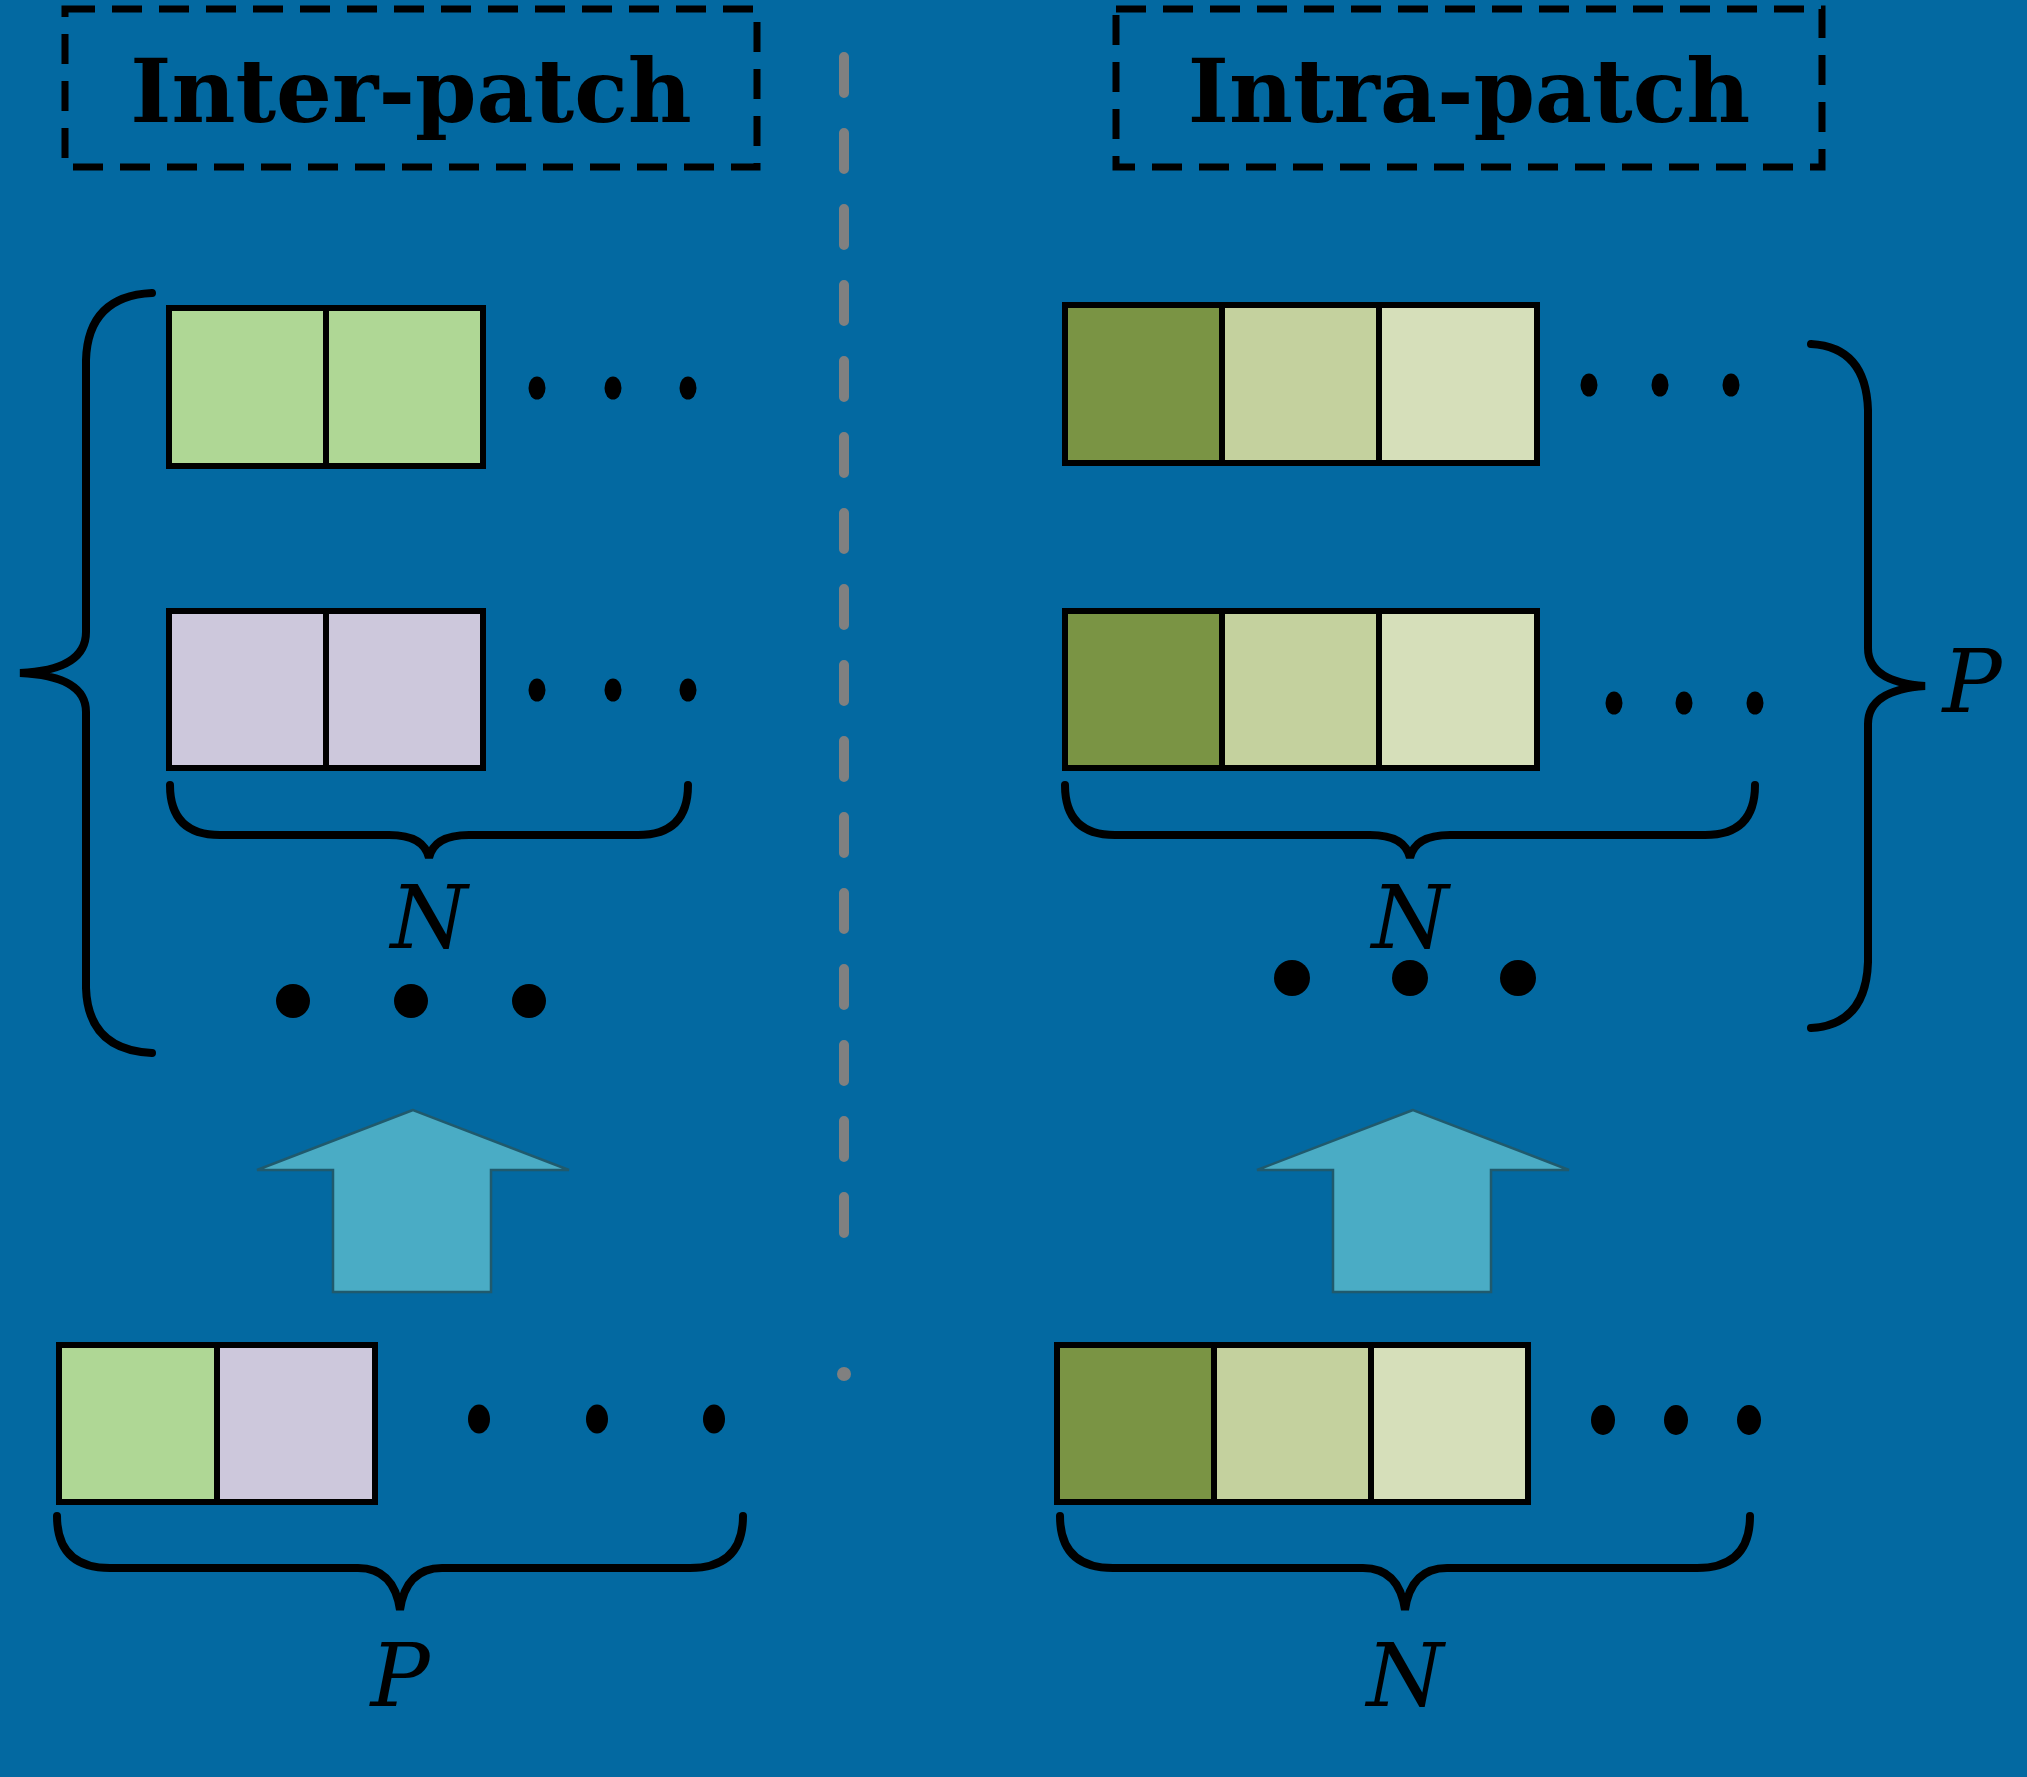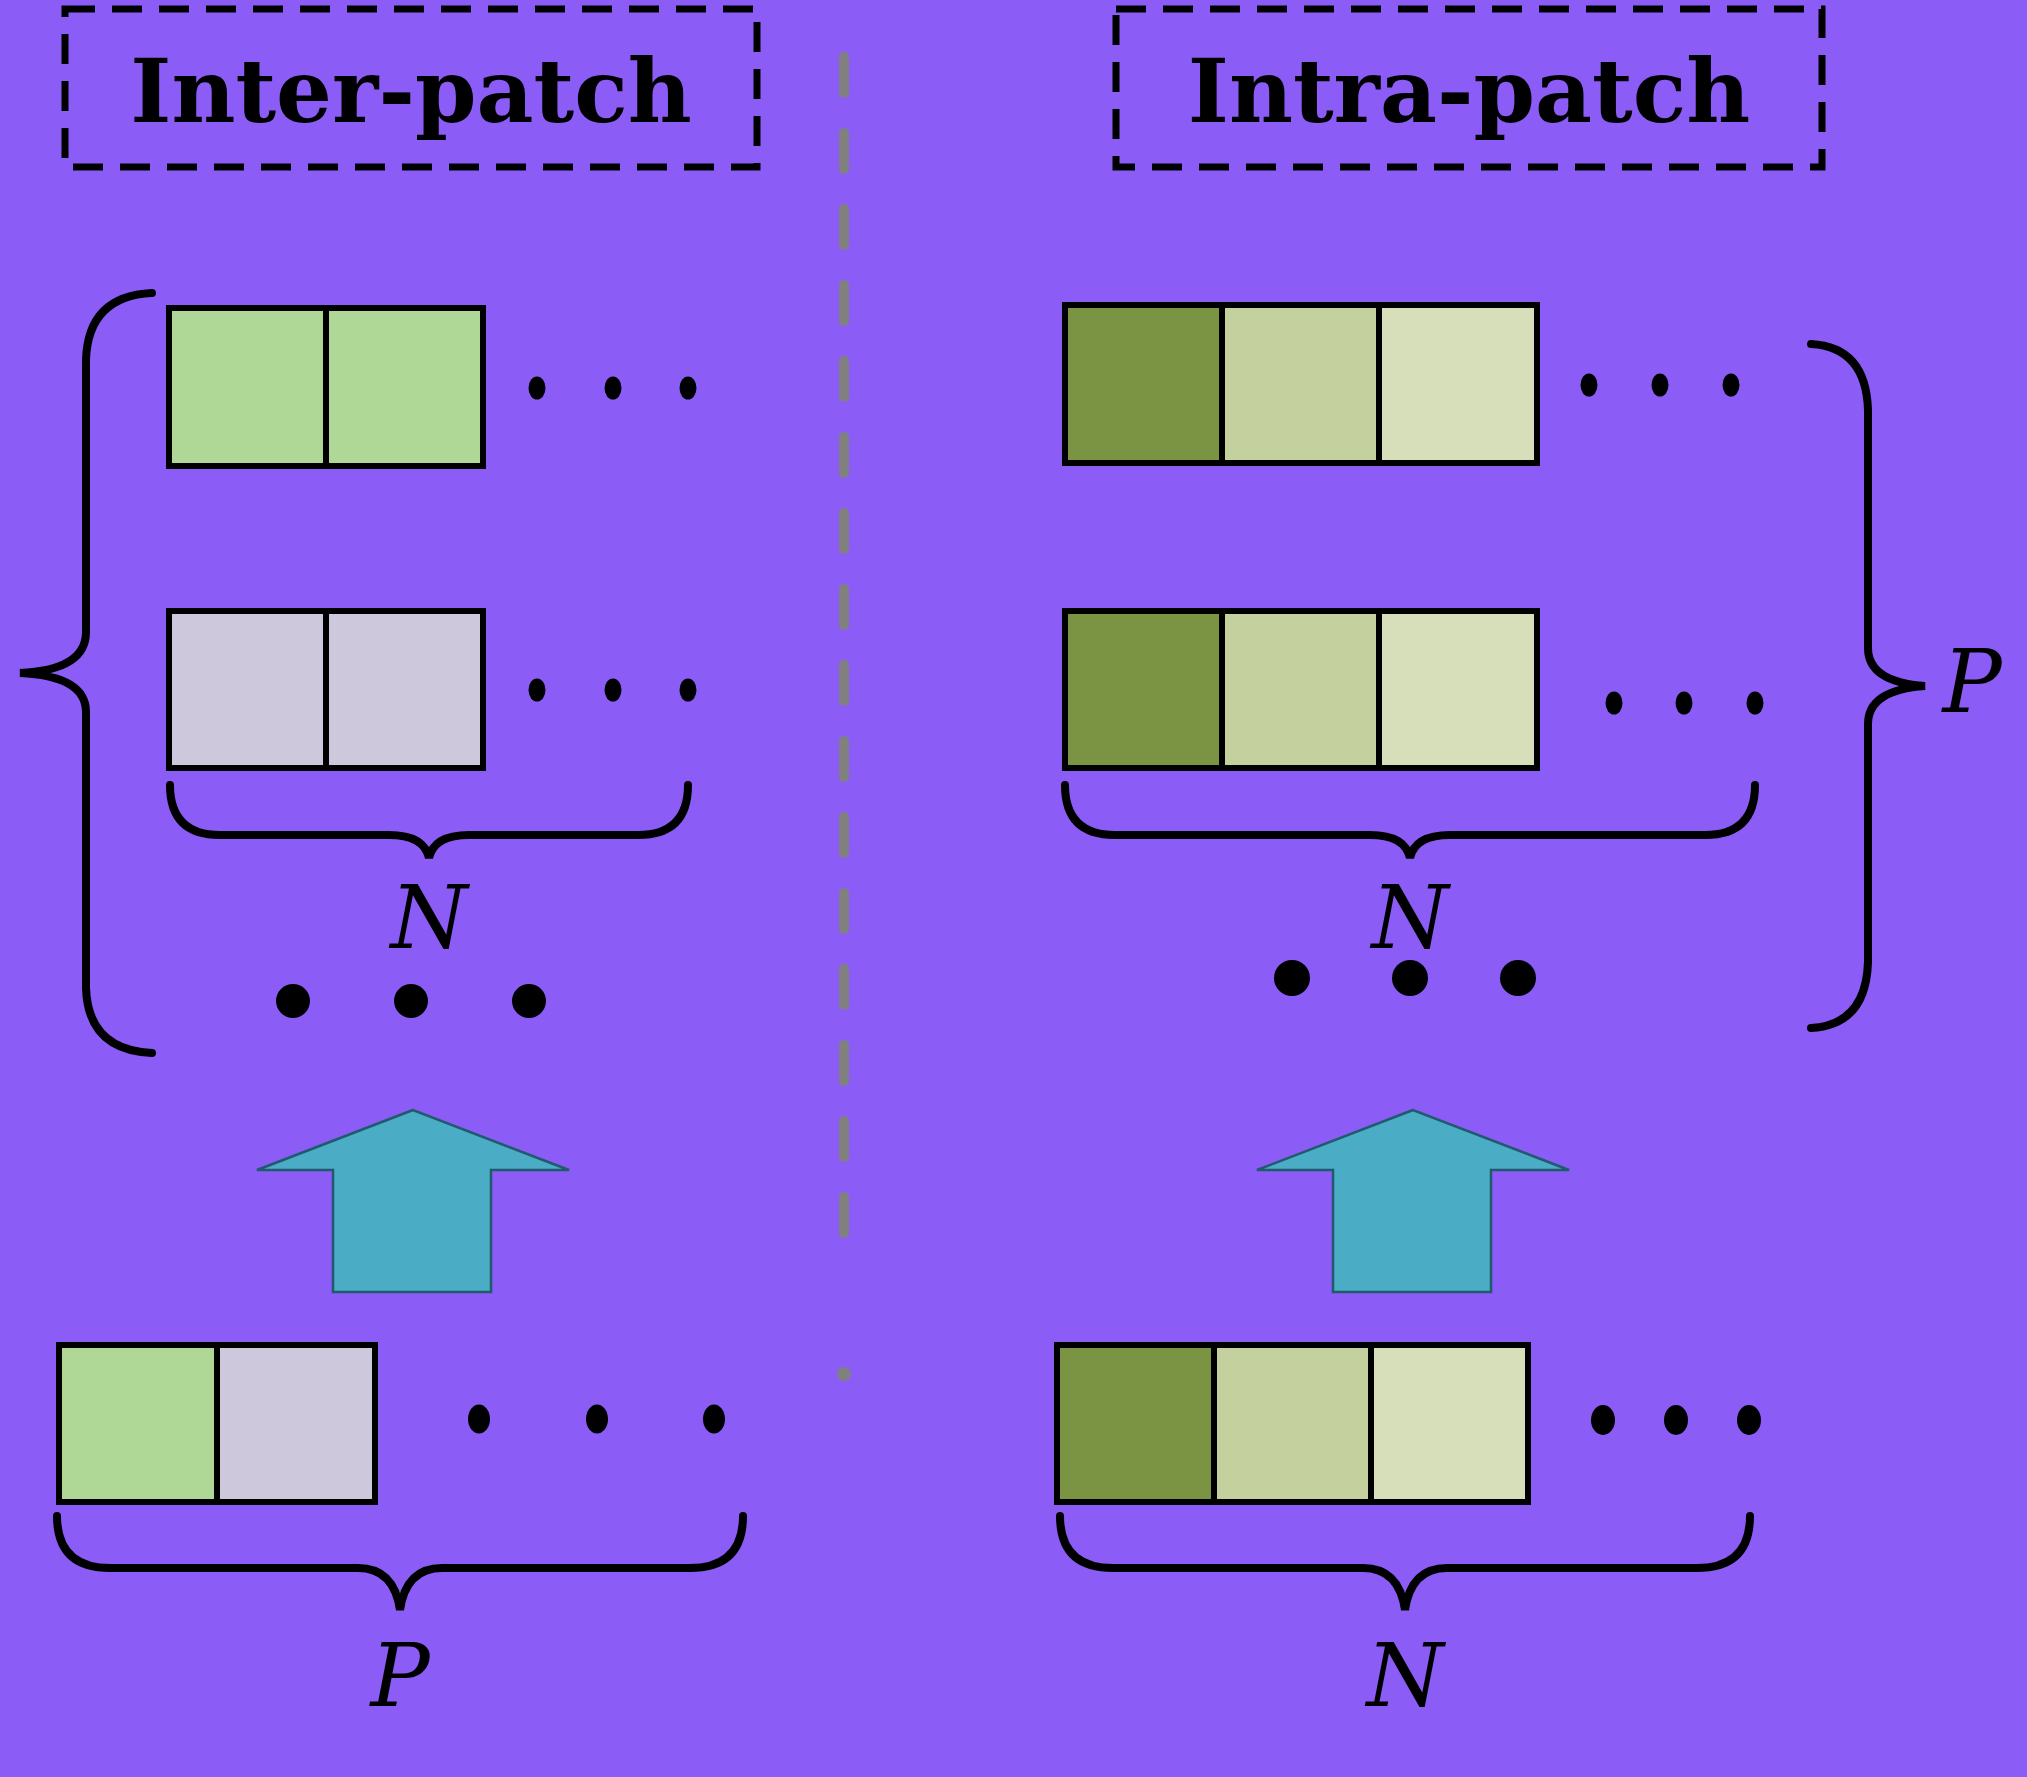--- a/index.html
+++ b/index.html
@@ -1,16 +1,16 @@
 <!DOCTYPE html>
 <html><head>
 <meta charset="utf-8">
 <style>
   html, body { margin: 0; padding: 0; background: #ffffff; }
-  .stage { width: 2027px; height: 1777px; position: relative; background: #8b5cf6; }
+  .stage { width: 2027px; height: 1777px; position: relative; background: #0369a1; }
   svg { display: block; }
   .title-text {
     font-family: "DejaVu Serif", "Liberation Serif", serif;
     font-weight: 700;
     font-size: 88px;
     fill: #000;
   }
   .math-label {
     font-family: "DejaVu Serif", "Liberation Serif", serif;
     font-style: italic;

